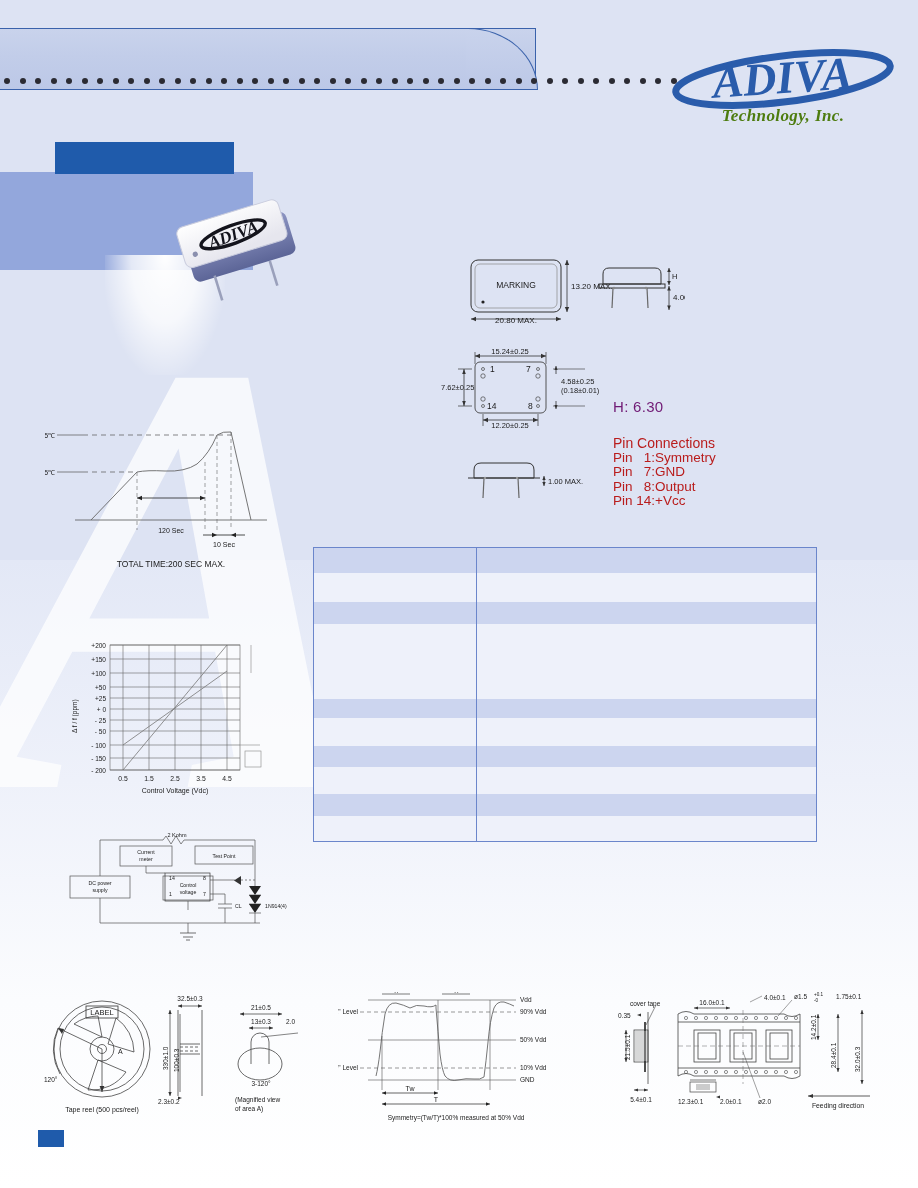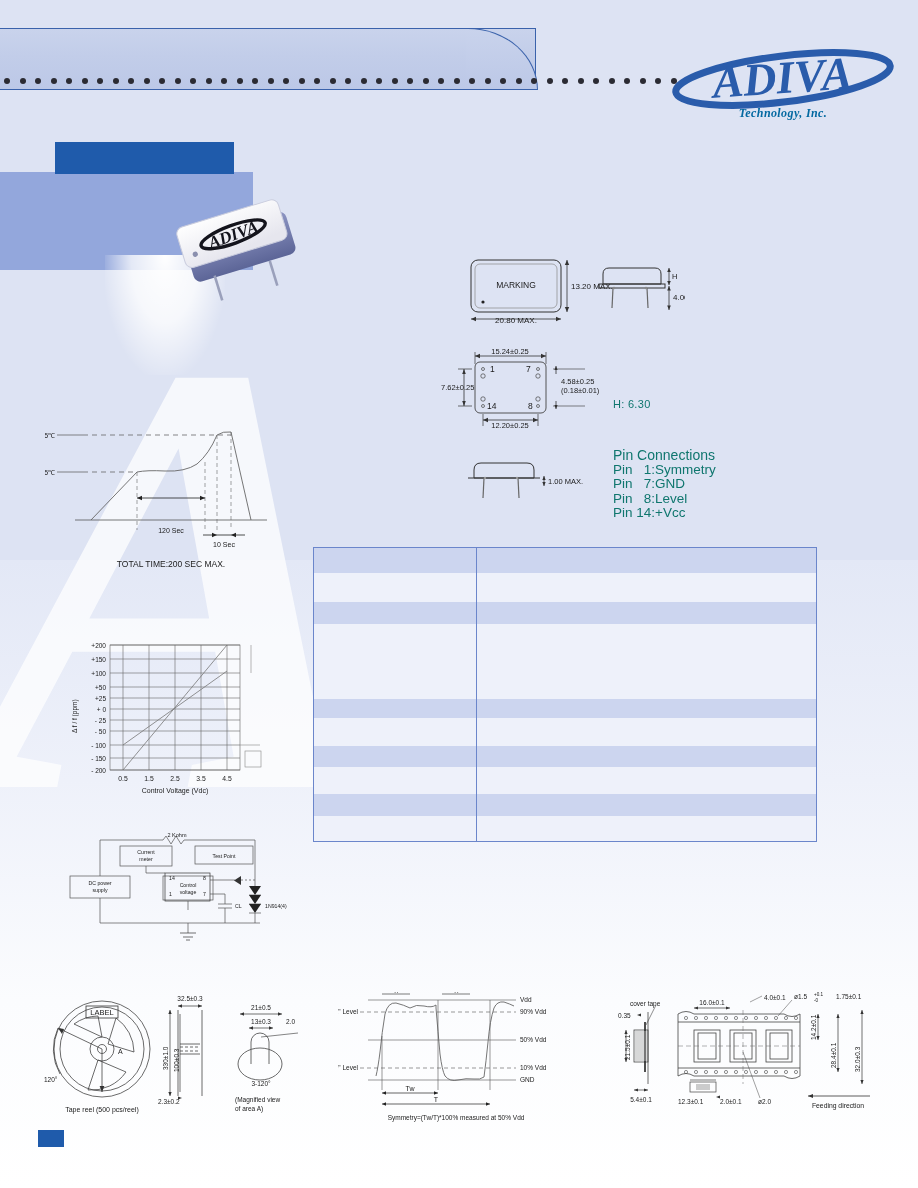--- a/index.html
+++ b/index.html
@@ -46,21 +46,21 @@
     position:absolute; left:4px; top:48px; width:580px; height:10px;
     display:flex; gap:9.5px; align-items:center;
   }
   .bdot { width:6px; height:6px; border-radius:50%; background:#2b2b33; flex:0 0 auto; }
 
   
   #logo-block { position:absolute; left:668px; top:48px; width:230px; height:80px; text-align:center; }
   #logo-svg { display:block; }
   #logo-sub {
     font-family:"Liberation Serif", serif; font-style:italic; font-weight:bold;
-    font-size:12px; color:#0369a1; letter-spacing:.4px; margin-top:-4px;
+    font-size:17px; color:#4d7c0f; letter-spacing:.4px; margin-top:-4px;
   }
 
   
   #title-bar {
     position:absolute; left:55px; top:142px; width:179px; height:32px;
     background:#1f5bab;
   }
   #title-text {
     color:#ffffff; font-size:13px; font-weight:bold; line-height:32px; padding-left:8px;
     white-space:nowrap;
@@ -79,25 +79,25 @@
     pointer-events:none;
   }
 
   
   .draw { position:absolute; }
   .dtext { font-family:"Liberation Sans", sans-serif; fill:#1a1a1a; }
 
   
   #h-value {
     position:absolute; left:613px; top:398px;
-    font-size:11px; color:#0f766e; letter-spacing:.3px;
+    font-size:15px; color:#701a75; letter-spacing:.3px;
   }
   #pin-conn {
-    position:absolute; left:613px; top:448px;
-    font-size:13.5px; color:#0f766e; line-height:14.6px;
+    position:absolute; left:613px; top:436px;
+    font-size:13.5px; color:#b91c1c; line-height:14.6px;
   }
   #pin-conn .pc-title { font-size:14px; }
   #pin-conn div { white-space:pre; }
 
   
   #spec-table {
     position:absolute; left:313px; top:547px; width:504px;
     border:1px solid #6b86cb; border-collapse:collapse;
   }
   #spec-table tr td { border:0; padding:0; }
@@ -305,21 +305,21 @@
   <line x1="84" y1="24" x2="84" y2="34" stroke="#333" stroke-width=".8"></line>
   <path d="M84 24 l-1.7 4 h3.4 z" fill="#333"></path>
   <path d="M84 34 l-1.7 -4 h3.4 z" fill="#333"></path>
   <text x="88" y="32" font-size="7.5" class="dtext">1.00 MAX.</text>
 </svg>
 
 <div id="pin-conn">
   <div class="pc-title">Pin Connections</div>
   <div>Pin   1:Symmetry</div>
   <div>Pin   7:GND</div>
-  <div>Pin   8:Level</div>
+  <div>Pin   8:Output</div>
   <div>Pin 14:+Vcc</div>
 </div>
 
 <svg class="draw" style="left:45px; top:420px;" width="280" height="160" viewBox="0 0 280 160">
 
   <line x1="30" y1="100" x2="222" y2="100" stroke="#555" stroke-width=".8"></line>
 
   <line x1="38" y1="15" x2="186" y2="15" stroke="#555" stroke-width=".7" stroke-dasharray="5,4"></line>
   <text x="10" y="17.5" text-anchor="end" font-size="7" class="dtext">230±5℃</text>
   <line x1="12" y1="15" x2="38" y2="15" stroke="#555" stroke-width=".7"></line>

